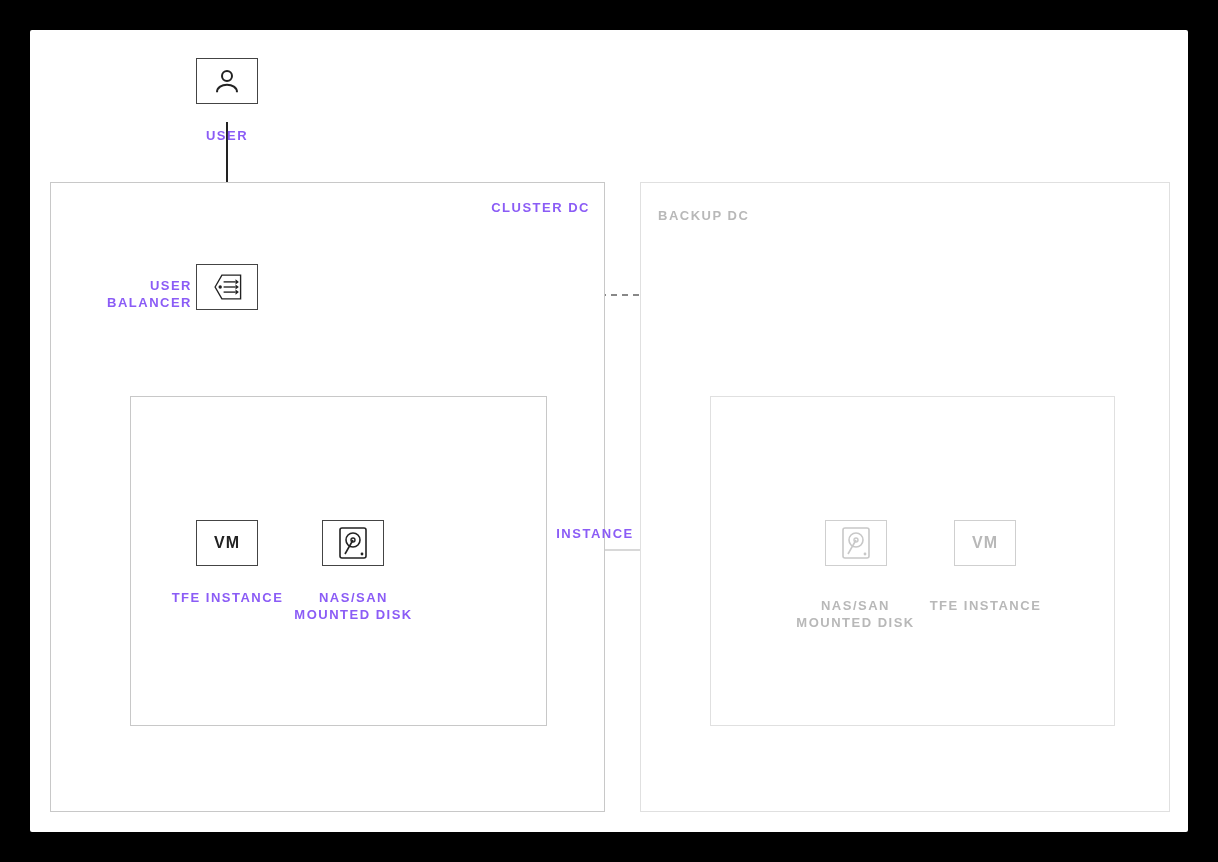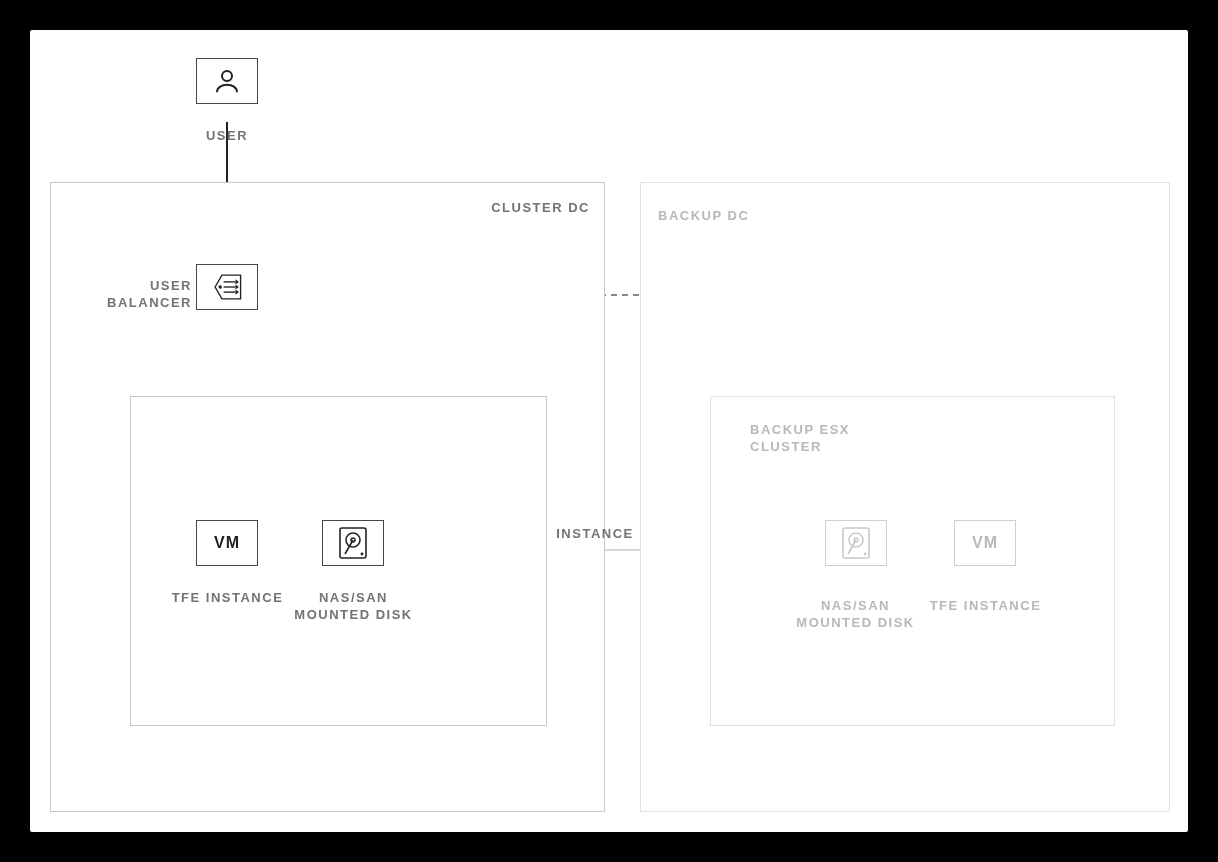--- a/index.html
+++ b/index.html
@@ -19,21 +19,21 @@
     width: 1158px;
     height: 802px;
     background: #fff;
     border-radius: 2px;
   }
   .label {
     position: absolute;
     font-size: 13px;
     letter-spacing: 1.5px;
     font-weight: 600;
-    color: #737373;
+    color: #8b5cf6;
     text-align: center;
     line-height: 1.3;
   }
   .label.light { color: #b8b8b8; margin-top: 8px; }
   .box {
     position: absolute;
     border: 1px solid #c8c8c8;
     background: #fff;
   }
   .box.light { border-color: #e0e0e0; }
@@ -135,22 +135,20 @@
   </div>
   <div class="label" style="left:256px; top:560px; width:135px; white-space:pre-line;">NAS/SAN
 MOUNTED DISK</div>
 
   <div class="label" style="left:500px; top:496px; width:130px;">INSTANCE</div>
 
   <div class="box light" style="left:610px; top:152px; width:530px; height:630px;"></div>
   <div class="label light" style="left:628px; top:170px; width:140px; text-align:left;">BACKUP DC</div>
 
   <div class="box light" style="left:680px; top:366px; width:405px; height:330px;"></div>
-  <div class="label light" style="left:720px; top:384px; width:140px; text-align:left; white-space:pre-line;">BACKUP ESX
-CLUSTER</div>
 
   <div class="iconbox light" style="left:795px; top:490px;">
     <svg width="30" height="34" viewBox="0 0 30 34">
       <rect x="2" y="2" width="26" height="30" rx="2" fill="none" stroke="#c8c8c8" stroke-width="1.6"></rect>
       <circle cx="15" cy="14" r="7" fill="none" stroke="#c8c8c8" stroke-width="1.6"></circle>
       <circle cx="15" cy="14" r="2" fill="none" stroke="#c8c8c8" stroke-width="1.4"></circle>
       <line x1="15" y1="14" x2="7" y2="28" stroke="#c8c8c8" stroke-width="1.6"></line>
       <circle cx="24" cy="28" r="1.4" fill="#c8c8c8"></circle>
     </svg>
   </div>

